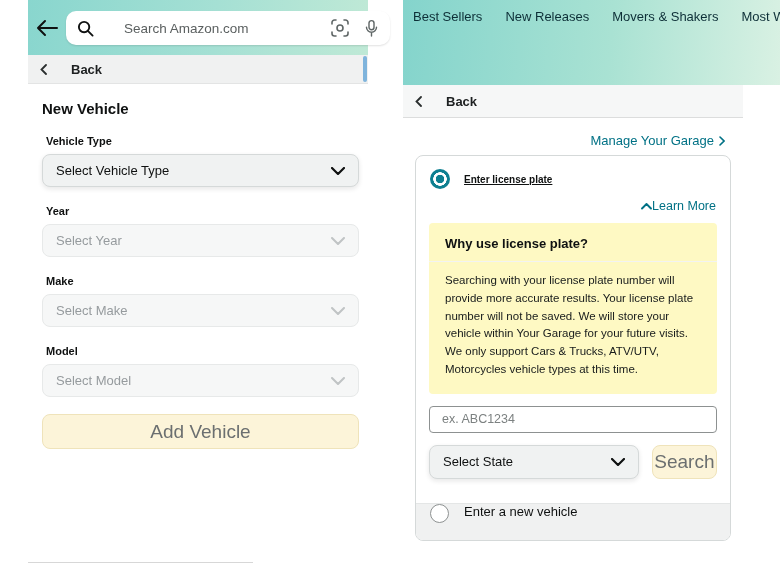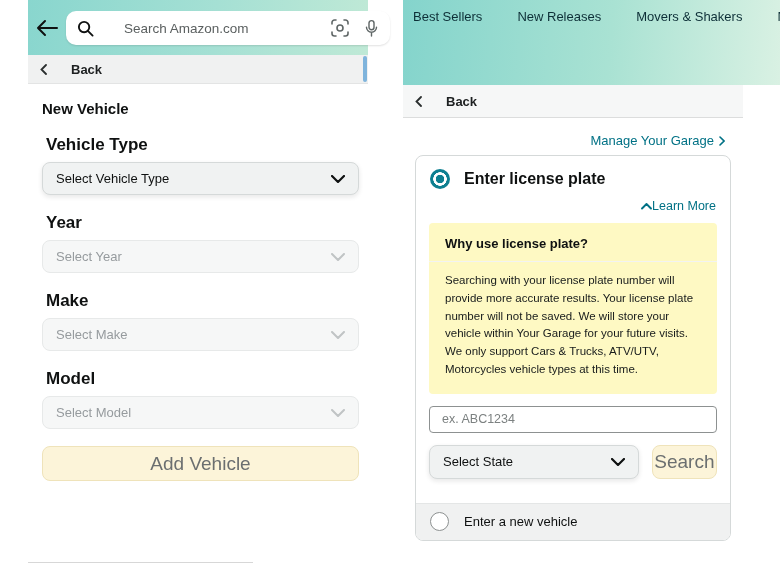--- a/index.html
+++ b/index.html
@@ -20,36 +20,36 @@
   .searchbar { flex:1; height:34px; background:#fff; border-radius:10px; margin-right:6px;
                display:flex; align-items:center; padding:0 11px;
                box-shadow:0 1px 2px rgba(0,0,0,.12);gap:22px; }
   .searchbar svg { flex:none; }
   .searchbar input { flex:1; border:none; outline:none; background:transparent;
                      font-family:"Liberation Sans",sans-serif; font-size:13.5px;
                      color:#0f1111; margin-left:8px; min-width:0; }
   .searchbar input::placeholder { color:#5b6060; opacity:1; }
   .sb-icons { display:flex; align-items:center; gap:15px; margin-left:8px; }
 
-  .nav-row { display:flex; align-items:center; gap:35px; padding:9px 0 0 10px;
+  .nav-row { display:flex; align-items:center; gap:23px; padding:9px 0 0 10px;
              white-space:nowrap; overflow:hidden; }
   .nav-tab { font-size:13px; color:#0d2f37; cursor:pointer; }
 
   
   .backbar { display:flex; align-items:center; gap:24px; padding-left:12px;
              font-size:13px; font-weight:bold; color:#1d2021; cursor:pointer; position:relative; }
   .backbar-left  { height:29px; background:#f0f1f1; border-bottom:1px solid #e3e4e4; }
   .backbar-right { height:33px; width:340px; background:#f6f7f7; border-bottom:1px solid #dcdddd; }
   .scrollbar-blue { position:absolute; right:1px; top:1px; width:4px; height:26px;
                     background:#7fb4dc; border-radius:2px; }
 
   
   .content-left { padding:0 9px 0 14px; }
   .page-title { font-size:15px; font-weight:bold; margin-top:16px; }
-  .flabel { font-size:17px; font-weight:bold; margin-top:18px; margin-bottom:7px; padding-left:4px; }
+  .flabel { font-size:11px; font-weight:bold; margin-top:18px; margin-bottom:7px; padding-left:4px; }
   .select { height:33px; border-radius:8px; display:flex; align-items:center;
             justify-content:space-between; padding:0 13px; font-size:13px; cursor:pointer; }
   .select-active { background:#f0f2f2; border:1px solid #d5d9d9;
                    box-shadow:0 2px 5px rgba(15,17,17,.10); color:#0f1111; }
   .select-disabled { background:#f6f7f7; border:1px solid #e7e9e9; color:#969b9e; }
 
   .btn-yellow { display:flex; align-items:center; justify-content:center;
                 background:#fcf4d9; border:1px solid #efe3ba; border-radius:8px;
                 color:#6b6f70; font-size:19px; font-family:"Liberation Sans",sans-serif;
                 cursor:pointer; }
@@ -61,37 +61,37 @@
   .manage-link { margin-top:15px; text-align:right; padding-right:6px;
                  font-size:13px; color:#007185; cursor:pointer;
                  display:flex; justify-content:flex-end; align-items:center; gap:5px; }
 
   .card { margin-top:7px; border:1px solid #d5d9d9; border-radius:8px; overflow:hidden; background:#fff; }
   .radio-row { display:flex; align-items:center; gap:14px; padding:13px 14px 0; cursor:pointer; }
   .radio-on { flex:none; width:20px; height:20px; border-radius:50%;
               background:radial-gradient(circle,#0d7f90 0 4px,#ffffff 4.5px 6.5px,#0d7f90 7px 100%); }
   .radio-off { flex:none; width:19px; height:19px; border-radius:50%;
                background:#fff; border:1px solid #8d9191; }
-  .radio-label { font-size:16px; font-weight:bold; }
+  .radio-label { font-size:10px; font-weight:bold;text-decoration:underline; }
   .learn-more { display:flex; justify-content:flex-end; align-items:center; 
                 padding:10px 14px 0; font-size:12.5px; color:#007185; cursor:pointer; }
   .infobox { margin:10px 13px 0; background:#fef9c3; border-radius:4px; }
   .ib-title { font-size:13px; font-weight:bold; padding:13px 16px 10px;
               border-bottom:1px solid #f2f3f3; }
   .ib-body { font-size:11.5px; line-height:1.55; color:#171b1b; padding:10px 16px 15px; }
   .plate-input { display:block; width:calc(100% - 26px); margin:12px 13px 0; height:27px;
                  border:1px solid #8d9191; border-radius:4px; padding:0 12px;
                  font-family:"Liberation Sans",sans-serif; font-size:12.5px; color:#0f1111;
                  outline:none; background:#fff; }
   .plate-input::placeholder { color:#7c8181; opacity:1; }
   .state-row { display:flex; gap:13px; margin:12px 13px 0; }
   .state-select { width:212px; height:34px; }
   .search-btn { width:66px; height:34px; }
   .gray-row { margin-top:24px; height:37px; background:#f0f1f1; border-top:1px solid #e4e6e6;
-              display:flex; align-items:center; gap:15px; padding:0 14px;
+              display:flex; align-items:flex-start; gap:15px; padding:0 14px;
               font-size:13px; cursor:pointer; }
 </style>
 </head>
 <body>
 
 <section class="phone phone-left">
   <header class="hdr hdr-left">
     <div class="hdr-row1">
       <span class="back-arrow">
         <svg width="22" height="18" viewBox="0 0 22 18" fill="none">

